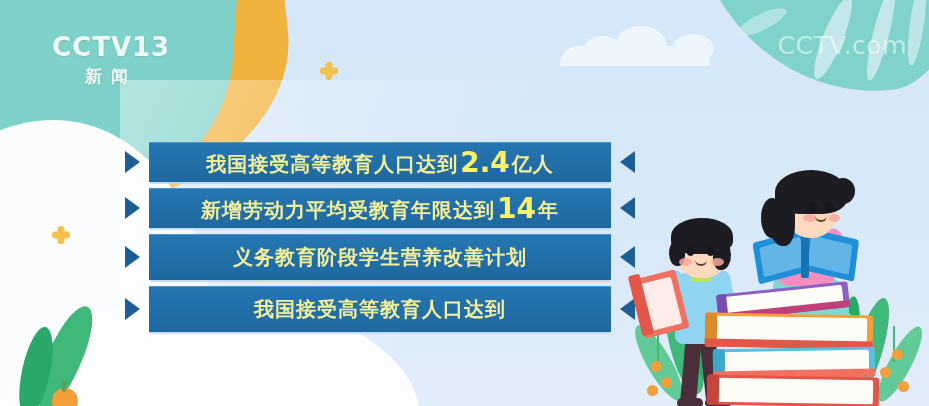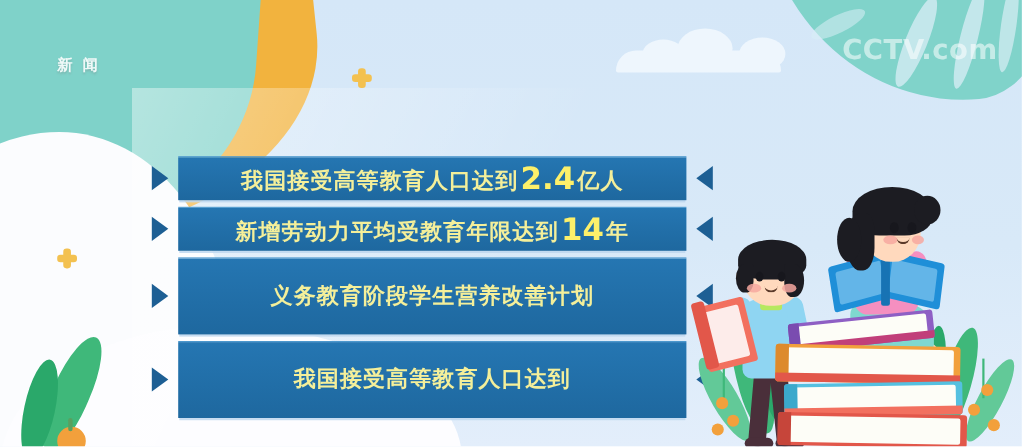--- a/index.html
+++ b/index.html
@@ -96,29 +96,29 @@
     position: absolute; left: 52px; top: 34px;
     color: #ffffff; opacity: .88;
     text-shadow: 0 1px 2px rgba(120,120,120,.35);
     letter-spacing: 1px;
   }
   .cctv-logo .main {
     font-size: 26px; font-weight: 700; line-height: 1;
     font-family: "DejaVu Sans", sans-serif;
   }
   .cctv-logo .sub {
-    font-size: 14px; font-weight: 700; margin-top: 17px; letter-spacing: 9px;
+    font-size: 17px; font-weight: 700; margin-top: 5px; letter-spacing: 9px;
     text-align: center;
   }
   .watermark {
     position: absolute; right: 22px; top: 33px;
     color: #ffffff; opacity: .55; text-align: right;
   }
   .watermark .wm-main {
-    font-size: 25px; font-weight: 700; letter-spacing: .5px; line-height: 1;
+    font-size: 25px; font-weight: 400; letter-spacing: .5px; line-height: 1;
     font-family: "DejaVu Sans", sans-serif;
   }
   .watermark .wm-sub { font-size: 9px; letter-spacing: 2px; margin-top: 2px; }
 
   
   .title-wrap { position: absolute; left: 243px; top: 80px; width: 200px; }
   .title-banner {
     width: 200px; height: 34px;
     background: linear-gradient(180deg, #2a7ab5 0%, #1f6ba6 100%);
     color: #ffffff;
@@ -134,36 +134,36 @@
     position: absolute; left: 50%; top: 42px; transform: translateX(-50%);
     width: 0; height: 0;
     border-left: 17px solid transparent;
     border-right: 17px solid transparent;
     border-top: 13px solid #2a7ab5;
   }
   .title-plus { left: 320px; top: 62px; width: 18px; height: 18px; }
   .side-plus  { left: 52px;  top: 226px; width: 18px; height: 18px; }
 
   
-  .rows { position: absolute; left: 138px; top: 142px; width: 510px; }
+  .rows { position: absolute; left: 125px; top: 142px; width: 510px; }
   .row { position: relative; margin-bottom: 6px; }
   .row-bar {
     margin: 0 24px;
     background: linear-gradient(180deg, #2576b2 0%, #1e689f 100%);
     color: #f4ef9a;
     display: flex; flex-direction: column;
     align-items: center; justify-content: center;
     text-align: center;
     font-weight: 700;
     letter-spacing: 1px;
     border-top: 1px solid #4b97cd;
     box-shadow: 0 3px 0 -1px rgba(190,215,238,.85);
   }
   .row-bar.one-line { height: 40px; font-size: 20px; }
-  .row-bar.two-line { height: 70px; font-size: 20px; line-height: 1.45; }
+  .row-bar.two-line { height: 46px; font-size: 20px; line-height: 1.45; }
   .row-bar .big {
     color: #fdf06a; font-size: 28px; font-weight: 700;
     letter-spacing: 0; padding: 0 2px; vertical-align: -1px;
     font-family: "DejaVu Sans", sans-serif;
   }
   .row-bar .line { white-space: nowrap; }
   .arrow-l, .arrow-r {
     position: absolute; top: 50%; transform: translateY(-50%);
     width: 0; height: 0;
     border-top: 11px solid transparent;
@@ -216,20 +216,23 @@
 
   <div class="cloud" style="left:616px; top:26px; width:50px; height:36px;"></div>
   <div class="cloud" style="left:584px; top:36px; width:38px; height:26px;"></div>
   <div class="cloud-body" style="left:560px; top:46px; width:150px; height:20px;"></div>
   <div class="cloud" style="left:672px; top:34px; width:42px; height:30px;"></div>
 
   <div class="bottom-white"></div>
   <div class="bg-soft-diagonal"></div>
 
   <div class="cctv-logo">
+    <div class="main">
+      <span>CCTV</span><span>13</span>
+    </div>
     <div class="sub">新闻</div>
   </div>
 
   <div class="watermark">
     <div class="wm-main">CCTV.com</div>
   </div>
 
   <div class="plus title-plus"></div>
   <div class="plus side-plus"></div>
 

